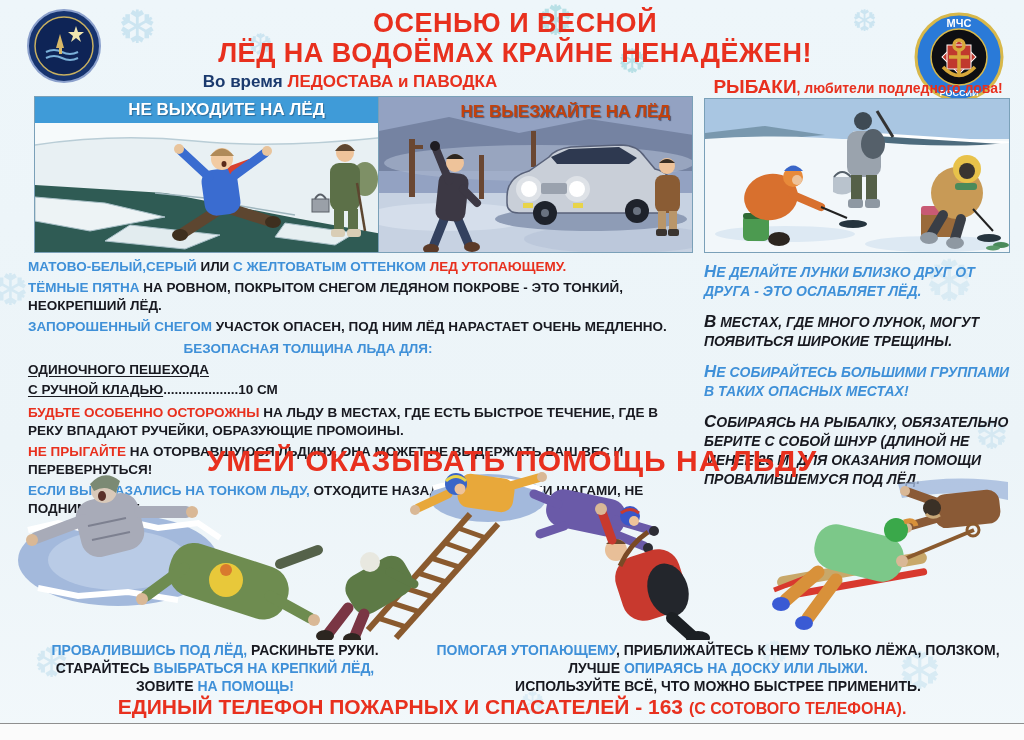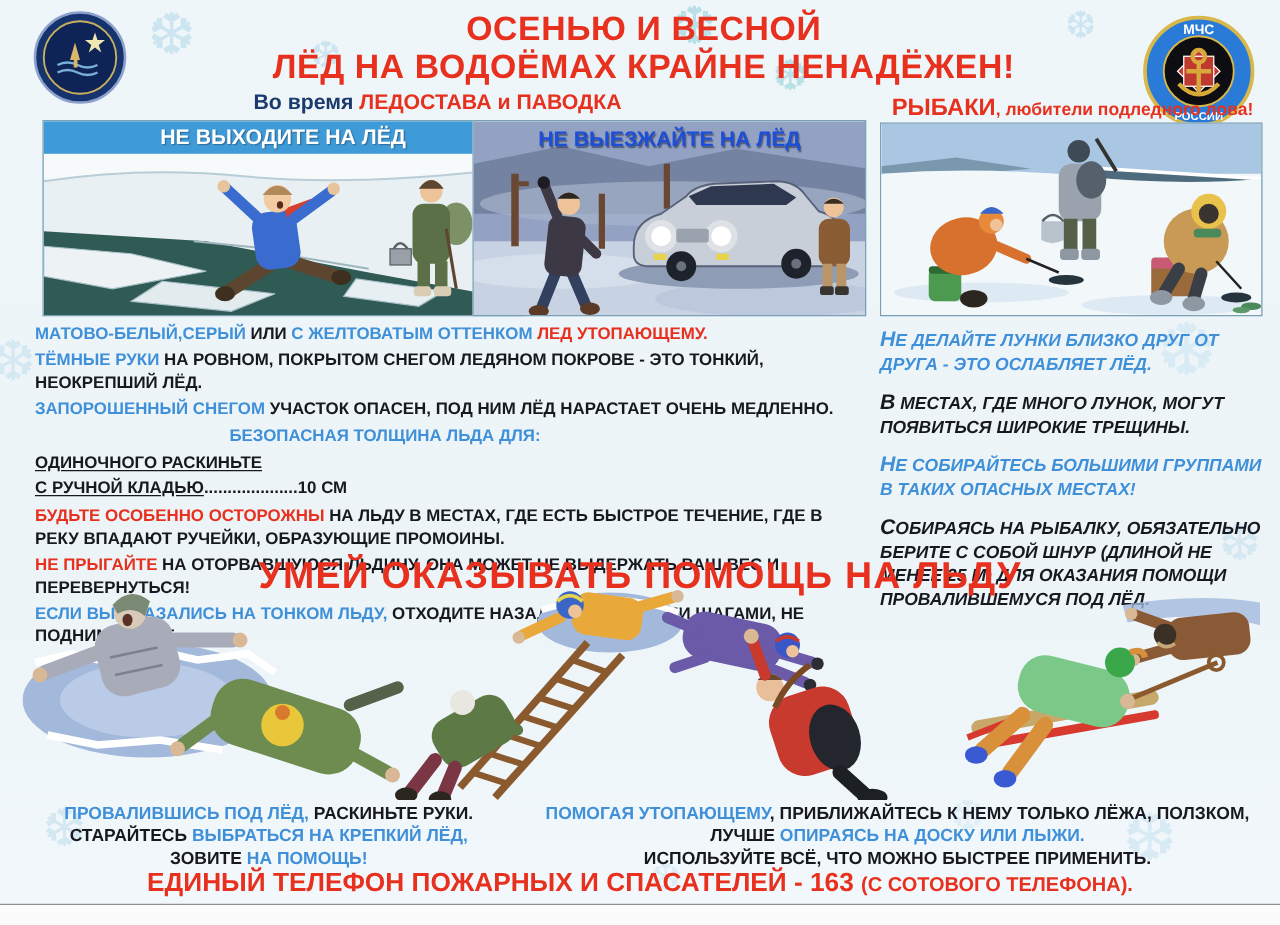--- a/index.html
+++ b/index.html
@@ -24,22 +24,22 @@
   .fisher-head{left:698px;top:76px;width:320px;text-align:center;color:#e8301e;font-weight:bold;font-size:14px;}
   .fisher-head .big{font-size:19px;}
   .panel{border:1px solid #7aa0b8;box-sizing:border-box;background:#dfeaf0;overflow:hidden;}
   .p1{left:14px;top:96px;width:385px;height:157px;margin-left:20px;}
   .p2{left:378px;top:96px;width:315px;height:157px;}
   .p3{left:704px;top:98px;width:306px;height:155px;}
   .p1-header{position:absolute;left:0;top:0;width:100%;height:26px;background:#3f9bd8;
     color:#fff;font-weight:bold;font-size:17px;text-align:center;line-height:26px;
     text-shadow:1px 1px 1px rgba(30,60,90,.5);}
   .p2-header{position:absolute;left:0;top:2px;width:100%;
-    color:#1d4ed8;font-weight:bold;font-size:17px;text-align:center;line-height:26px;
-    text-shadow:1px 1px 1px rgba(30,40,70,.6);}
+    color:#c2410c;font-weight:bold;font-size:17px;text-align:center;line-height:26px;
+    text-shadow:1px 1px 1px rgba(30,40,70,.6);padding-left:30px;}
   .left-block{left:28px;top:258px;width:645px;font-size:13.5px;font-weight:bold;line-height:18.5px;}
   .left-block p{margin:0 0 2px 0;}
   .center-line{text-align:center;width:560px;}
   .right-block{left:704px;top:262px;width:312px;font-size:14px;font-weight:bold;line-height:19px;font-style:italic;}
   .right-block p{margin:0 0 11px 0;}
   .right-block p::first-letter{font-size:17px;}
   .rescue-heading{left:0;top:444px;width:1024px;text-align:center;color:#e8301e;
     font-weight:bold;font-size:30px;letter-spacing:1px;}
   .bottom-left{left:10px;top:641px;width:410px;text-align:center;font-size:14px;font-weight:bold;line-height:18px;}
   .bottom-center{left:420px;top:641px;width:596px;text-align:center;font-size:14px;font-weight:bold;line-height:18px;}
@@ -253,24 +253,24 @@
         <path d="M268,110 L288,132" stroke="#222222" stroke-width="2"></path>
         <ellipse cx="284" cy="139" rx="12" ry="4" fill="#26343e"></ellipse>
         <ellipse cx="296" cy="146" rx="8" ry="3" fill="#4a8a5a"></ellipse>
         <ellipse cx="288" cy="149" rx="7" ry="2.5" fill="#5a9a6a"></ellipse>
       </g>
     </svg>
   </div>
 
   <div class="abs left-block">
     <p><span class="c-blue">МАТОВО-БЕЛЫЙ,СЕРЫЙ </span><span class="c-dark">ИЛИ </span><span class="c-blue">С ЖЕЛТОВАТЫМ ОТТЕНКОМ </span><span class="c-red">ЛЕД УТОПАЮЩЕМУ.</span></p>
-    <p><span class="c-blue">ТЁМНЫЕ РУКИ </span><span class="c-dark">НА РОВНОМ, ПОКРЫТОМ СНЕГОМ ЛЕДЯНОМ ПОКРОВЕ - ЭТО ТОНКИЙ, НЕОКРЕПШИЙ ЛЁД.</span></p>
+    <p><span class="c-blue">ТЁМНЫЕ ПЯТНА </span><span class="c-dark">НА РОВНОМ, ПОКРЫТОМ СНЕГОМ ЛЕДЯНОМ ПОКРОВЕ - ЭТО ТОНКИЙ, НЕОКРЕПШИЙ ЛЁД.</span></p>
     <p><span class="c-blue">ЗАПОРОШЕННЫЙ СНЕГОМ </span><span class="c-dark">УЧАСТОК ОПАСЕН, ПОД НИМ ЛЁД НАРАСТАЕТ ОЧЕНЬ МЕДЛЕННО.</span></p>
     <p class="center-line c-blue" style="margin-top:4px;">БЕЗОПАСНАЯ ТОЛЩИНА ЛЬДА ДЛЯ:</p>
-    <p class="c-dark"><span class="u">ОДИНОЧНОГО РАСКИНЬТЕ</span></p>
+    <p class="c-dark"><span class="u">ОДИНОЧНОГО ПЕШЕХОДА</span></p>
     <p class="c-dark"><span class="u">С РУЧНОЙ КЛАДЬЮ</span><span>....................10 СМ</span></p>
     <p style="margin-top:4px;"><span class="c-red">БУДЬТЕ ОСОБЕННО ОСТОРОЖНЫ </span><span class="c-dark">НА ЛЬДУ В МЕСТАХ, ГДЕ ЕСТЬ БЫСТРОЕ ТЕЧЕНИЕ, ГДЕ В РЕКУ ВПАДАЮТ РУЧЕЙКИ, ОБРАЗУЮЩИЕ ПРОМОИНЫ.</span></p>
     <p><span class="c-red">НЕ ПРЫГАЙТЕ </span><span class="c-dark">НА ОТОРВАВШУЮСЯ ЛЬДИНУ, ОНА МОЖЕТ НЕ ВЫДЕРЖАТЬ ВАШ ВЕС И ПЕРЕВЕРНУТЬСЯ!</span></p>
     <p><span class="c-blue">ЕСЛИ ВЫ ОКАЗАЛИСЬ НА ТОНКОМ ЛЬДУ, </span><span class="c-dark">ОТХОДИТЕ НАЗАД СКОЛЬЗЯЩИМИ ШАГАМИ, НЕ ПОДНИМАЯ НОГ.</span></p>
   </div>
 
   <div class="abs right-block">
     <p class="c-blue">НЕ ДЕЛАЙТЕ ЛУНКИ БЛИЗКО ДРУГ ОТ ДРУГА - ЭТО ОСЛАБЛЯЕТ ЛЁД.</p>
     <p class="c-dark">В МЕСТАХ, ГДЕ МНОГО ЛУНОК, МОГУТ ПОЯВИТЬСЯ ШИРОКИЕ ТРЕЩИНЫ.</p>
     <p class="c-blue">НЕ СОБИРАЙТЕСЬ БОЛЬШИМИ ГРУППАМИ В ТАКИХ ОПАСНЫХ МЕСТАХ!</p>

